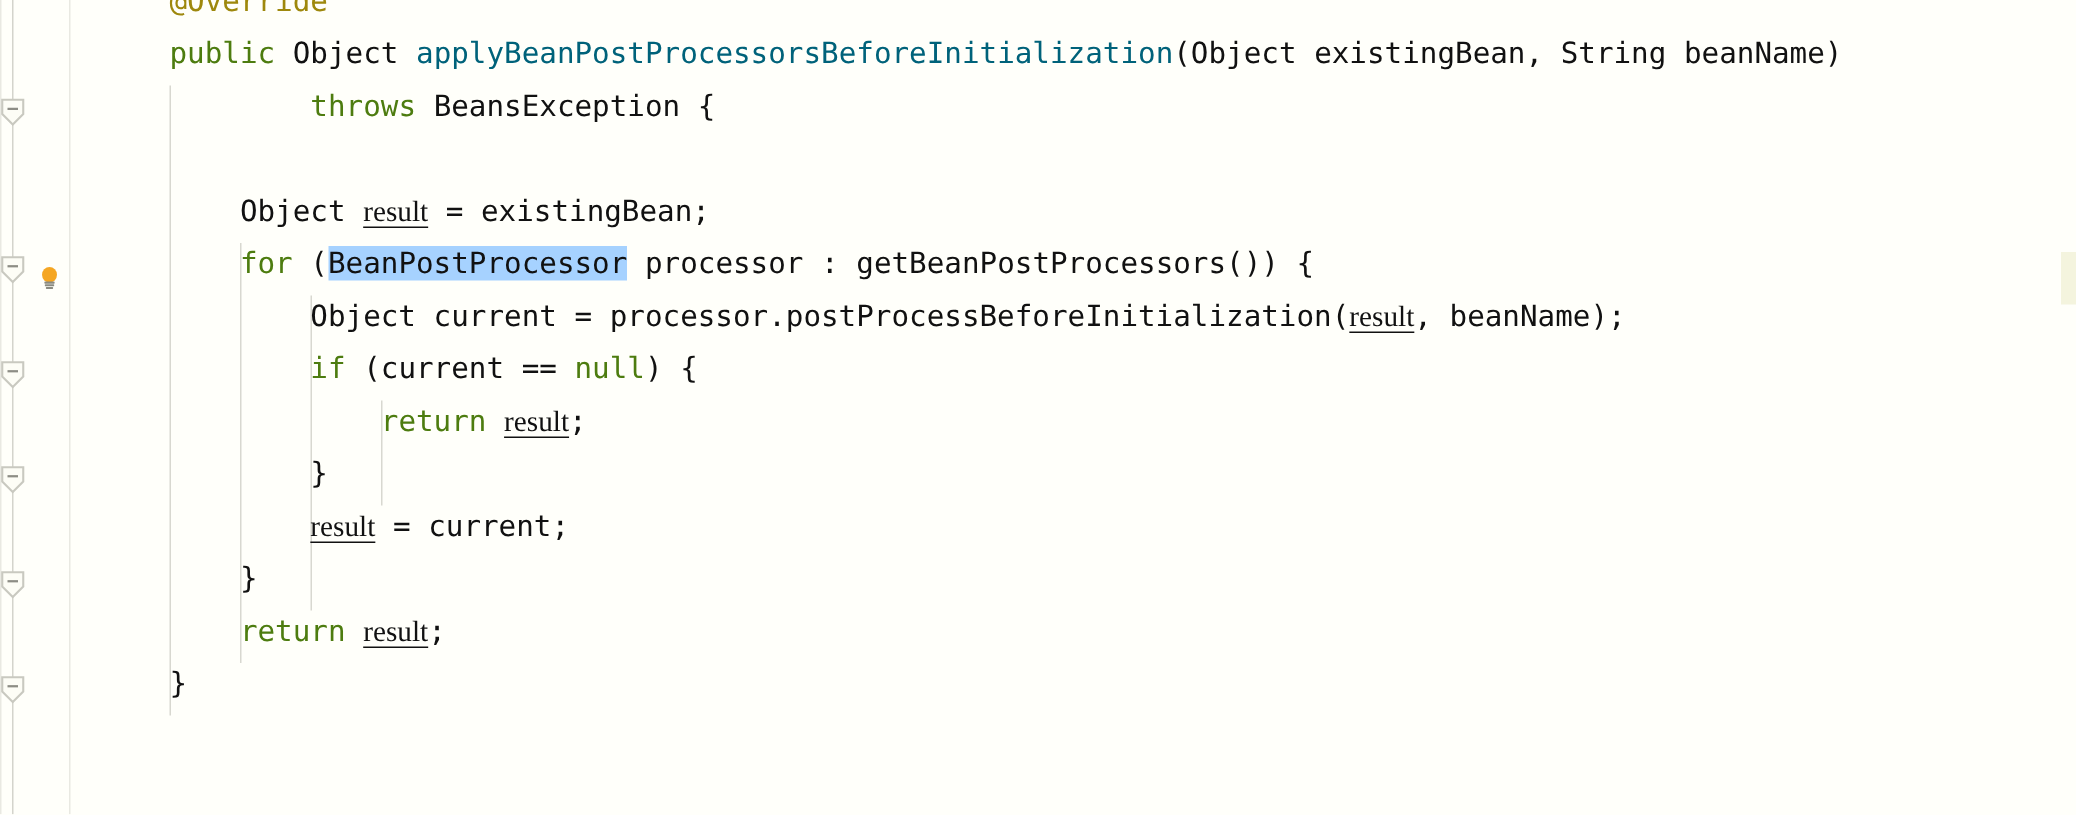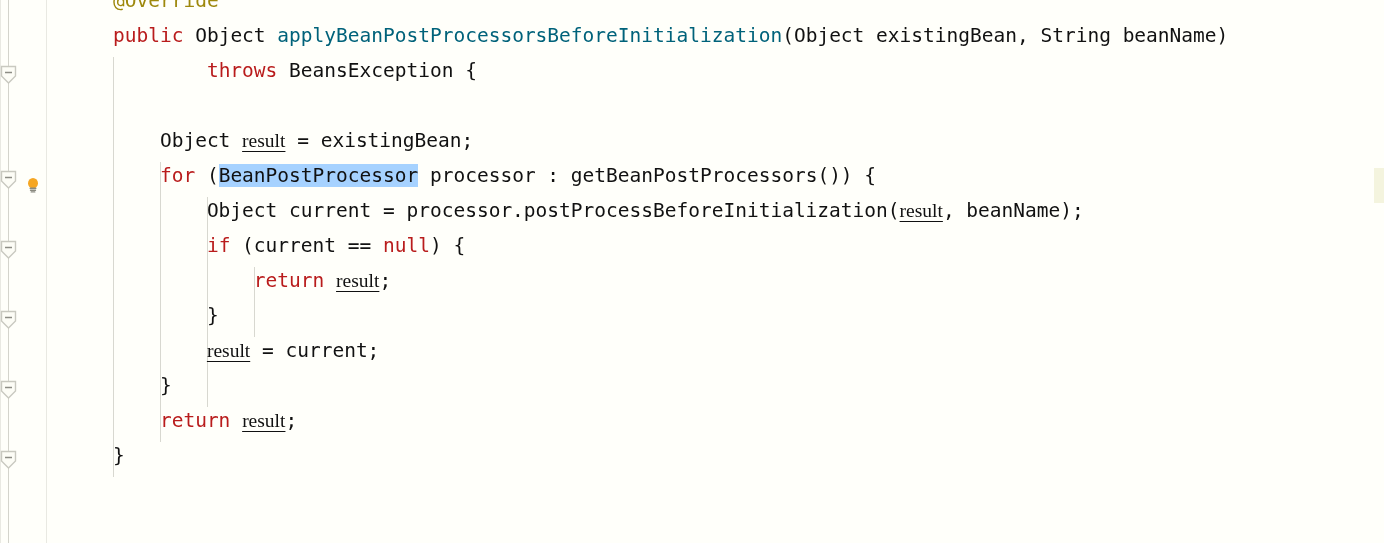--- a/index.html
+++ b/index.html
@@ -95,21 +95,21 @@
     color: #111111;
     white-space: pre;
   }
   .line {
     height: 35px;
     white-space: pre;
     padding-left: 20px;
   }
 
   
-  .t-keyword   { color: #b91c1c; }
+  .t-keyword   { color: #4d7c0f; }
   .t-plain     { color: #111111; text-align: center; }
   .t-annot     { color: #9e880d; }
   .t-method    { color: #00627a; margin-top: 27px; }
   .t-localvar  { color: #111111; text-decoration: underline; text-underline-offset: 4px; text-decoration-thickness: 1px; font-family: Liberation Serif, serif; }
   .t-selected  { background: #a6d2ff; }
 
   .scroll-marker {
     position: absolute;
     right: 0;
     width: 10px;

